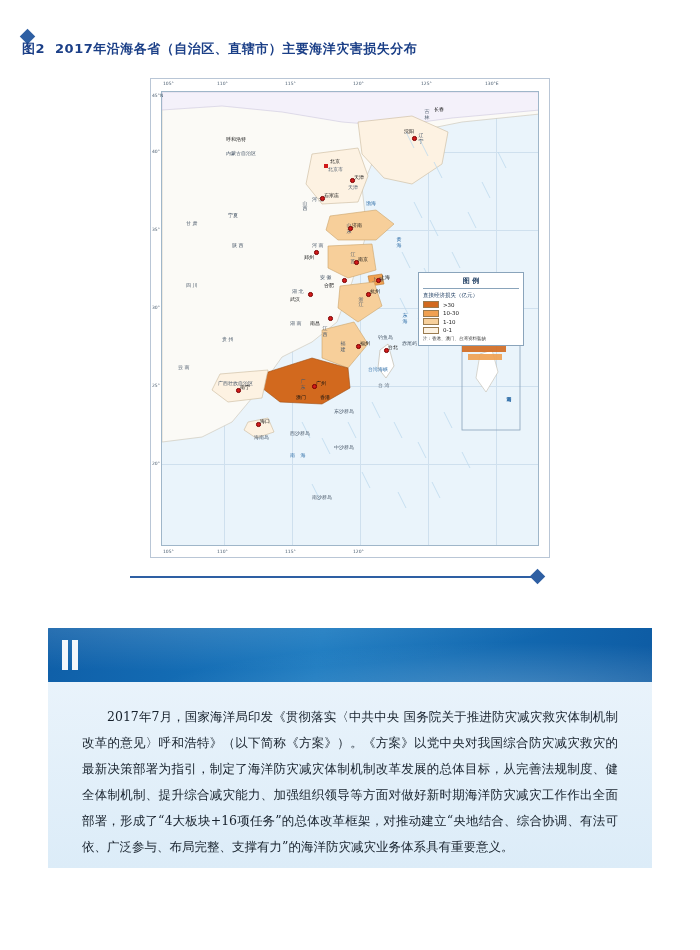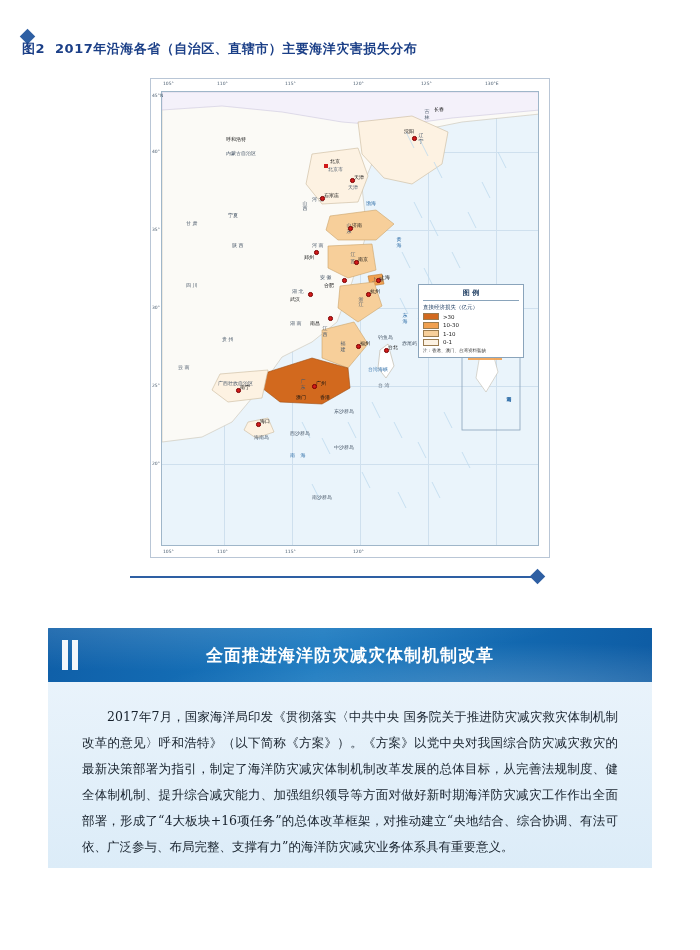--- a/index.html
+++ b/index.html
@@ -42,21 +42,21 @@
   }
   .grid-line{position:absolute;background:#cfe0ee;}
   .tick-label{
     position:absolute;font-family:"DejaVu Sans",sans-serif;
     font-size:4.5px;color:#4a5d70;white-space:nowrap;
   }
   
   .map-svg{position:absolute;left:0;top:0;}
   
   .legend{
-    position:absolute;right:14px;top:192px;
+    position:absolute;right:14px;top:180px;
     width:106px;
     background:#ffffff;
     border:1px solid #8aa4bb;
     box-sizing:border-box;
     padding:3px 4px 4px 4px;
   }
   .legend-title{
     text-align:center;font-size:7px;font-weight:bold;color:#16365c;
     font-family:"DejaVu Sans",sans-serif;
     border-bottom:1px solid #8aa4bb;padding-bottom:2px;margin-bottom:3px;
@@ -359,17 +359,16 @@
 
 <div class="rule"></div>
 <div class="rule-diamond"></div>
 
 <div class="panel">
   <div class="panel-head"></div>
   <div class="panel-bars">
     <span></span>
       <span></span>
   </div>
-  <div class="panel-title">全面推进海洋防灾减灾体制机制改革</div>
   <div class="panel-body">
     <div class="panel-text">2017年7月，国家海洋局印发《贯彻落实〈中共中央  国务院关于推进防灾减灾救灾体制机制改革的意见〉呼和浩特》（以下简称《方案》）。《方案》以党中央对我国综合防灾减灾救灾的最新决策部署为指引，制定了海洋防灾减灾体制机制改革发展的总体目标，从完善法规制度、健全体制机制、提升综合减灾能力、加强组织领导等方面对做好新时期海洋防灾减灾工作作出全面部署，形成了“4大板块+16项任务”的总体改革框架，对推动建立“央地结合、综合协调、有法可依、广泛参与、布局完整、支撑有力”的海洋防灾减灾业务体系具有重要意义。</div>
   </div>
 </div>
 
 </body></html>

